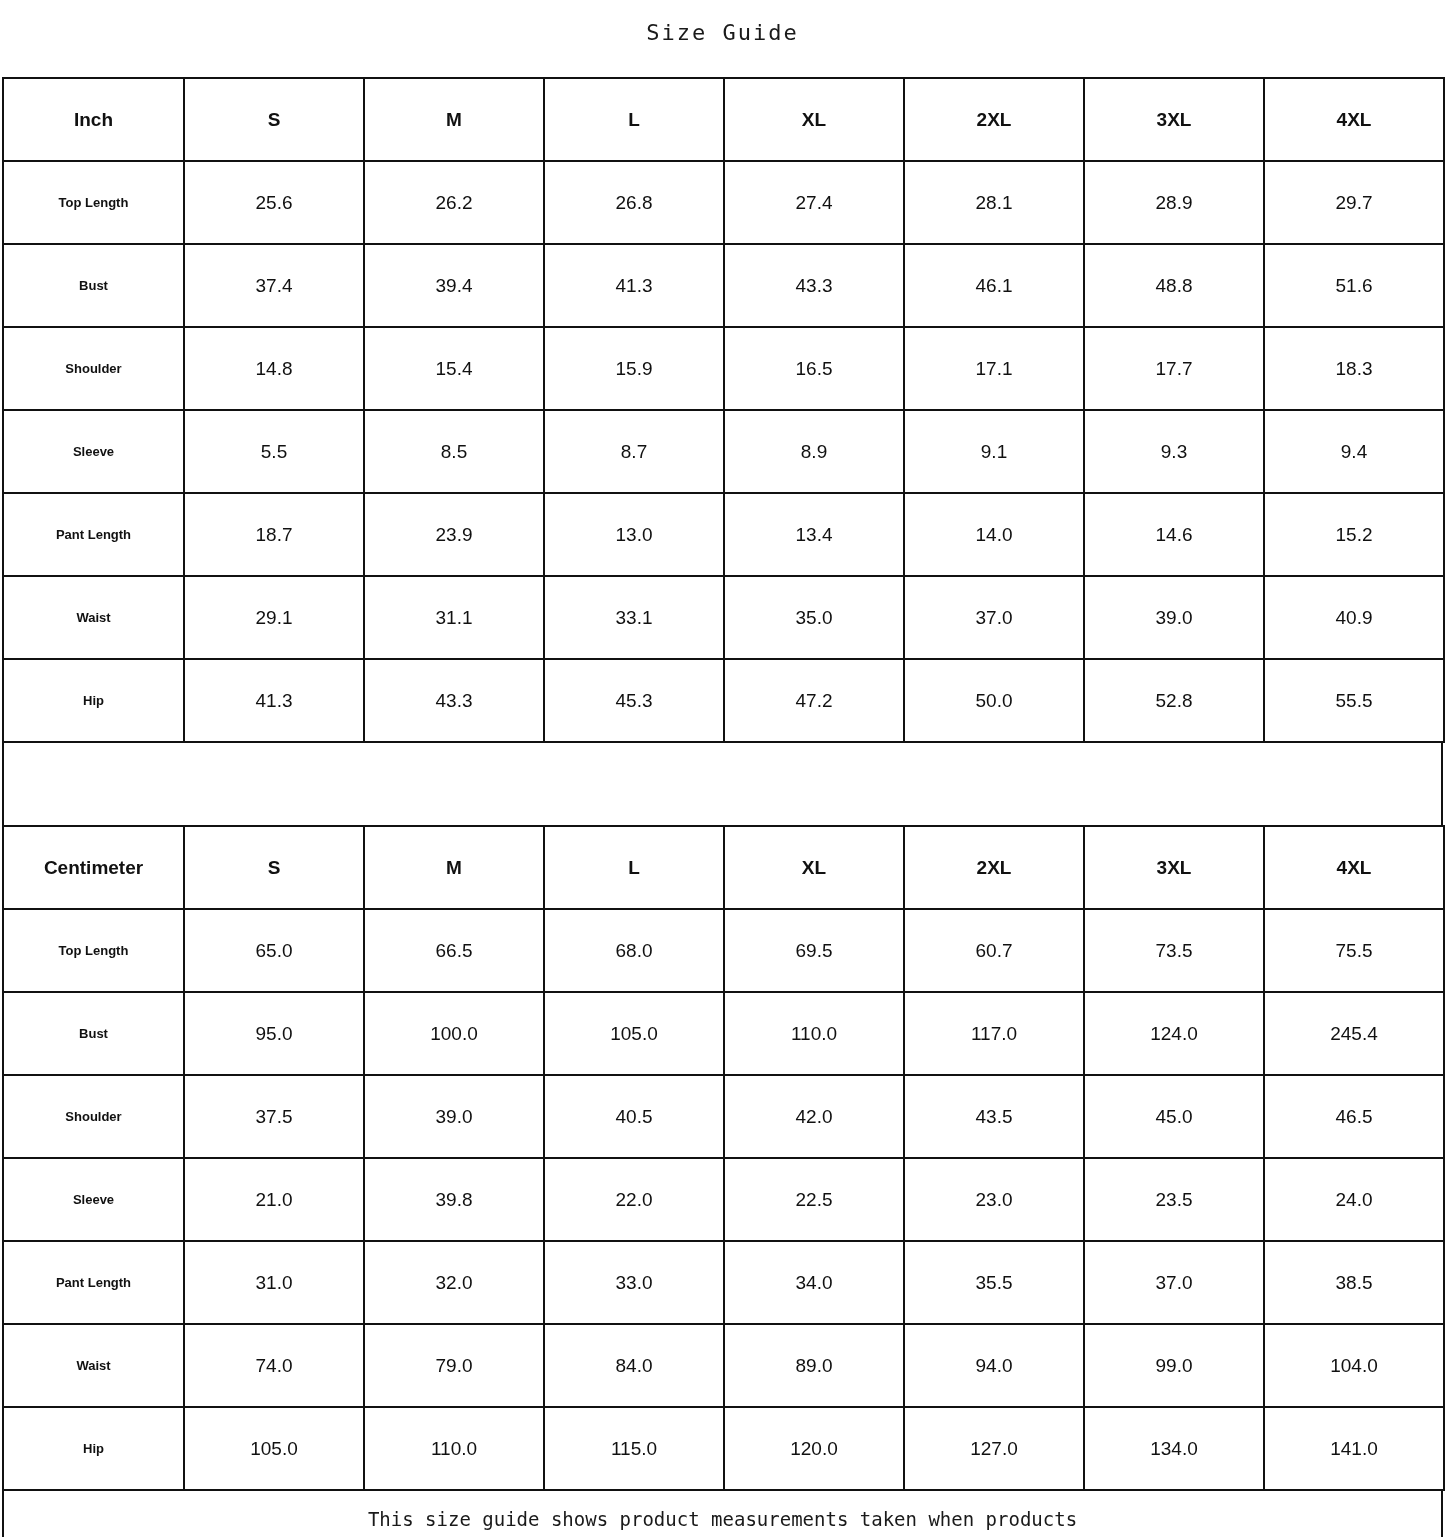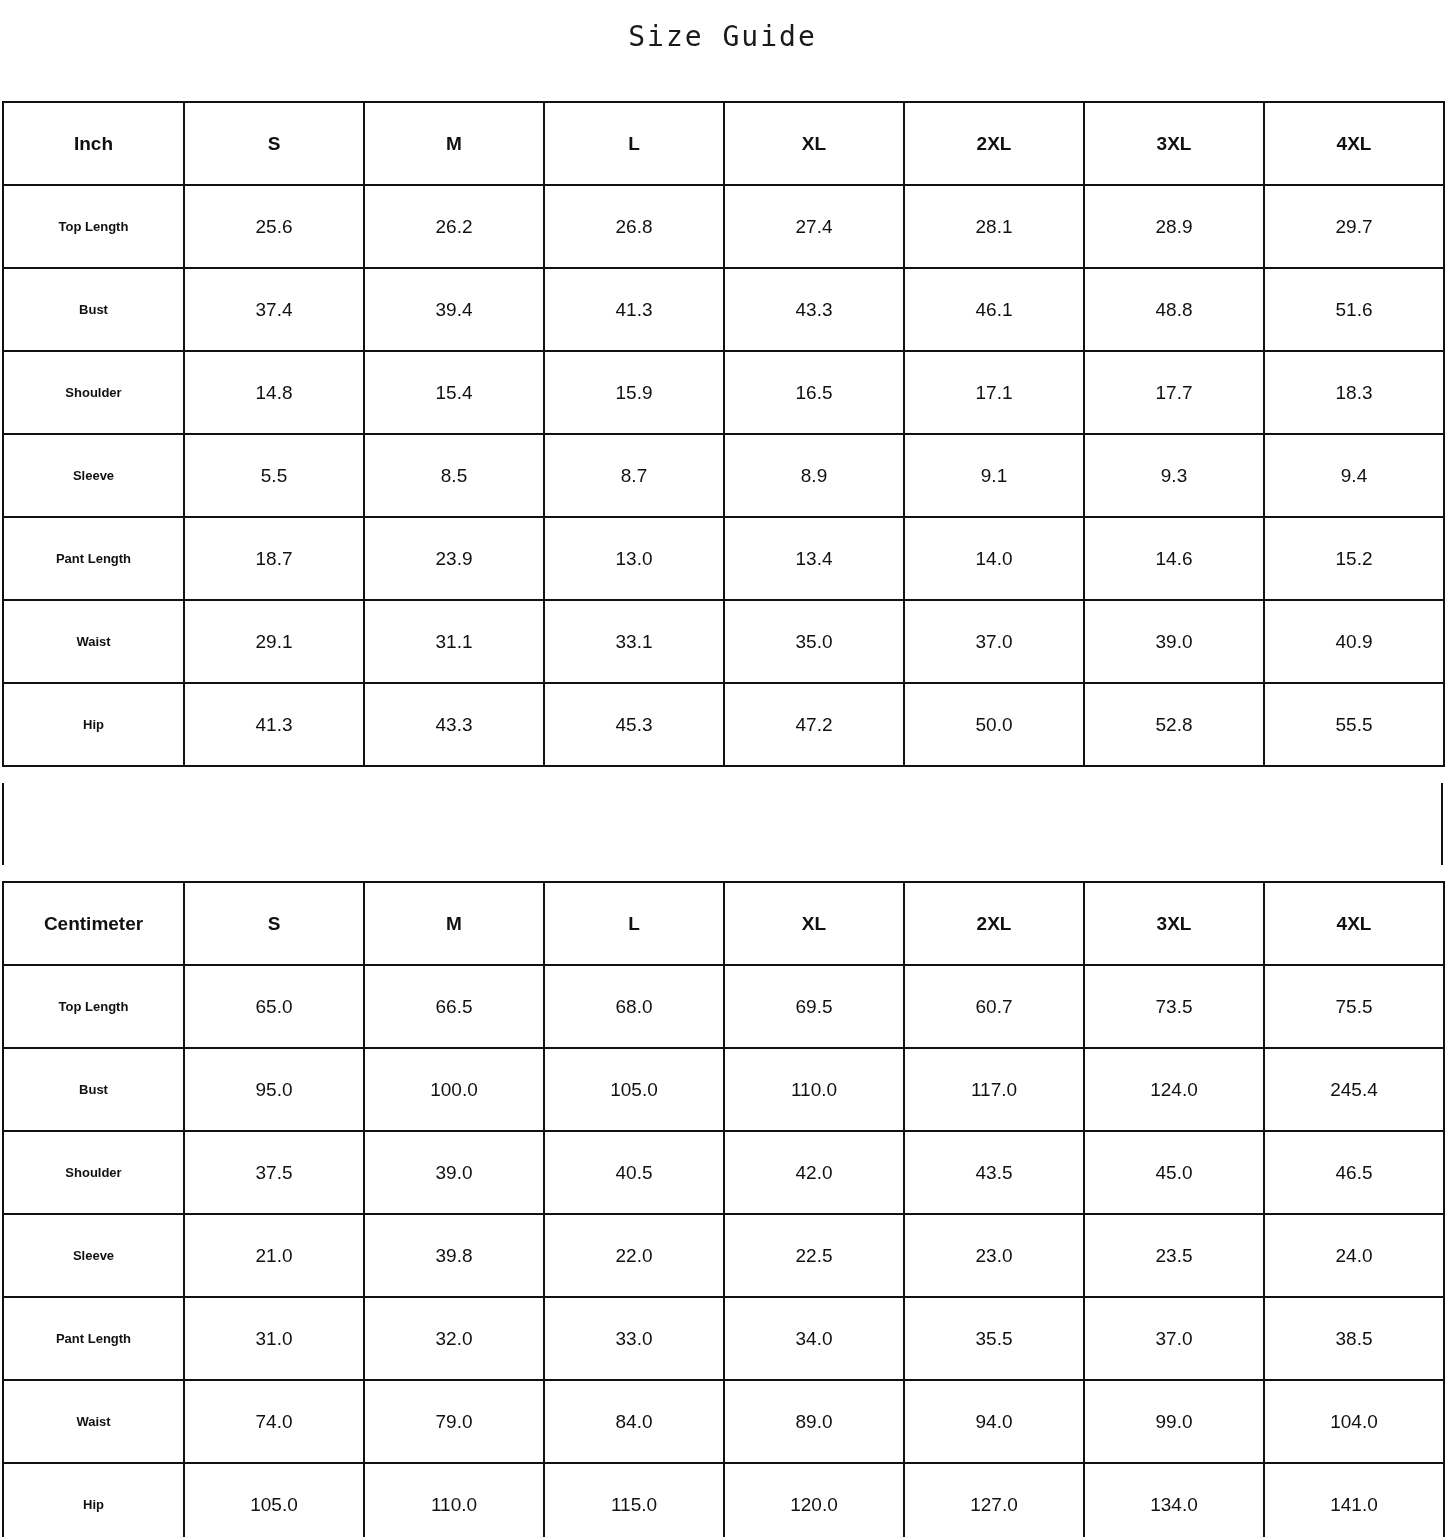--- a/index.html
+++ b/index.html
@@ -14,29 +14,29 @@
   .page {
     width: 1445px;
     min-height: 1537px;
     box-sizing: border-box;
     background: #ffffff;
     position: relative;
   }
   .title {
     text-align: center;
     font-family: "DejaVu Sans Mono", monospace;
-    font-size: 28px;
+    font-size: 22px;
     letter-spacing: 2px;
     color: #1a1a1a;
     padding: 20px 0 32px 0;
     font-weight: 400;
   }
   table.size-table {
     width: 1441px;
-    margin: 16px 2px;
+    margin: 0 2px;
     border-collapse: collapse;
     table-layout: fixed;
   }
   table.size-table td, table.size-table th {
     border: 2px solid #111111;
     text-align: center;
     vertical-align: middle;
     height: 81px;
     font-size: 19px;
     font-weight: 400;
@@ -274,16 +274,17 @@
         <td>115.0</td>
         <td>120.0</td>
         <td>127.0</td>
         <td>134.0</td>
         <td>141.0</td>
       </tr>
     </tbody>
   </table>
 
   <div class="footnote">
+    <div>This size guide shows product measurements taken when products</div>
     <div>are laid flat. Actual product measurements may vary by up to 1″.</div>
   </div>
 
 </div>
 
 </body></html>

